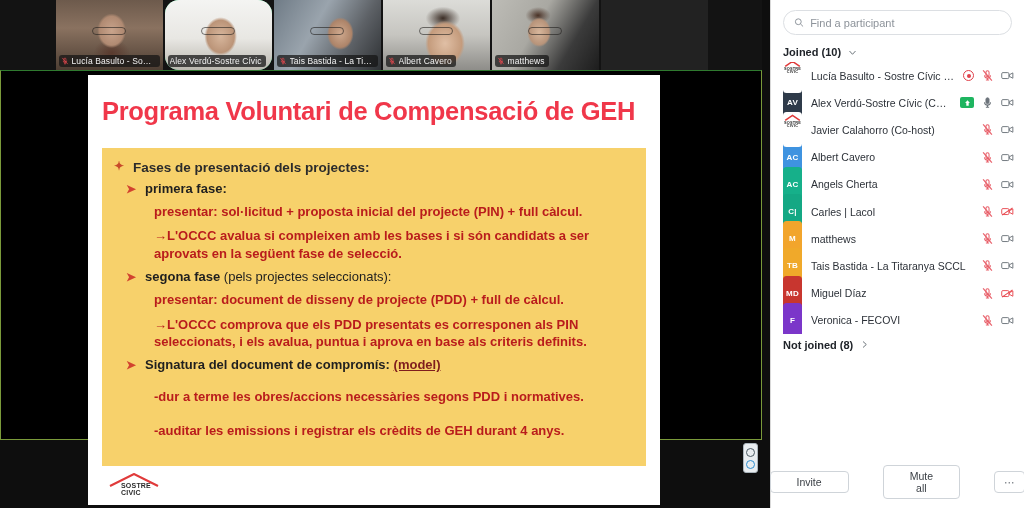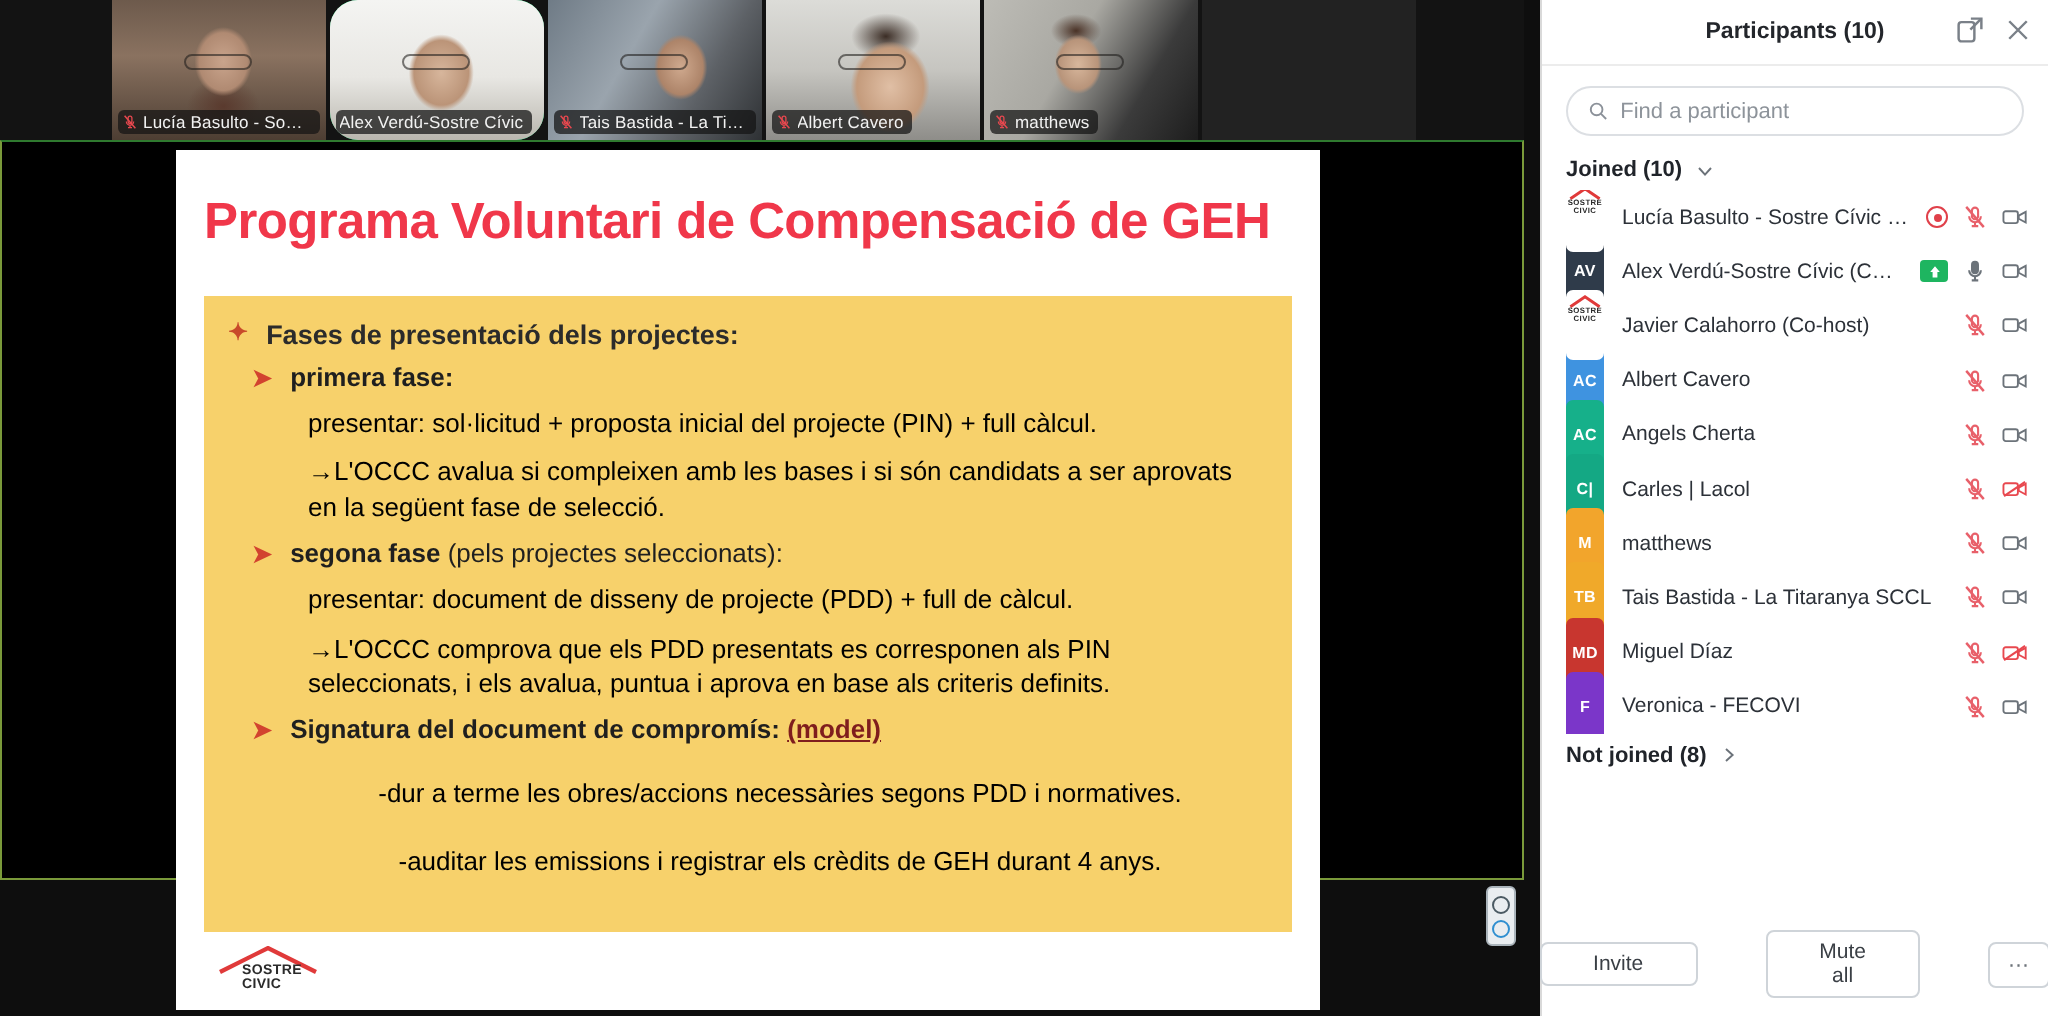--- a/index.html
+++ b/index.html
@@ -84,24 +84,24 @@
     color: #2b2b2b; margin: 2px 0 6px 4px;
   }
   .l1 .dia { color: #c84a2a; font-size: 12px; line-height: 1.1; }
   .l2 {
     display: flex; gap: 9px; font-size: 13px; font-weight: bold;
     color: #1f1f1f; margin: 0 0 3px 16px; align-items: baseline;
   }
   .l2 .arw { color: #d2432f; font-size: 12px; font-weight: bold; }
   .l2 .reg { font-weight: normal; text-align: center; }
   .p {
-    font-size: 13px; color: #000000; margin: 7px 0 7px 44px;
-    line-height: 1.34; max-width: 472px;
-  }
-  .p.tight { margin-top: 16px; margin-bottom: 4px; text-align: center; }
+    font-size: 13px; color: #b91c1c; margin: 7px 0 7px 44px;
+    line-height: 1.34; max-width: 472px; font-weight: bold;
+  }
+  .p.tight { margin-top: 16px; margin-bottom: 4px; }
   .lnk { color: #7f1d1d; font-weight: bold; }
 
   
   .logo { position: relative; width: 52px; height: 30px; }
   .logo .roof {
     position: absolute; left: 0; top: 2px; width: 52px; height: 14px;
   }
   .logo .txt {
     position: absolute; left: 13px; top: 11px;
     font-size: 7px; font-weight: bold; color: #2b2b2b;
@@ -316,33 +316,20 @@
     </div>
 
     <div id="annot">
       <span class="dot"></span>
       <span class="dot b"></span>
     </div>
   </div>
 
   <div id="panel">
 
-    <div id="panel-header">
-      <span id="panel-title">Participants (10)</span>
-      <span class="hicons">
-        <svg class="hbtn" viewBox="0 0 16 16">
-          <rect x="1.5" y="3.5" width="9" height="11" rx="1.6" fill="none" stroke="currentColor" stroke-width="1.4"></rect>
-          <path d="M8.5 1.5 H14.5 V7.5" fill="none" stroke="currentColor" stroke-width="1.4"></path>
-          <path d="M14.3 1.7 L8.2 7.8" stroke="currentColor" stroke-width="1.4"></path>
-        </svg>
-        <svg class="hbtn" viewBox="0 0 16 16">
-          <path d="M3 3 L13 13 M13 3 L3 13" stroke="currentColor" stroke-width="1.4" fill="none"></path>
-        </svg>
-      </span>
-    </div>
 
     <div id="search-wrap">
       <div id="search-box">
         <svg class="mag" viewBox="0 0 16 16">
           <circle cx="6.8" cy="6.8" r="4.6" fill="none" stroke="currentColor" stroke-width="1.5"></circle>
           <path d="M10.3 10.3 L14.3 14.3" stroke="currentColor" stroke-width="1.5"></path>
         </svg>
         <input id="search-input" type="text" placeholder="Find a participant" style="">
       </div>
     </div>

